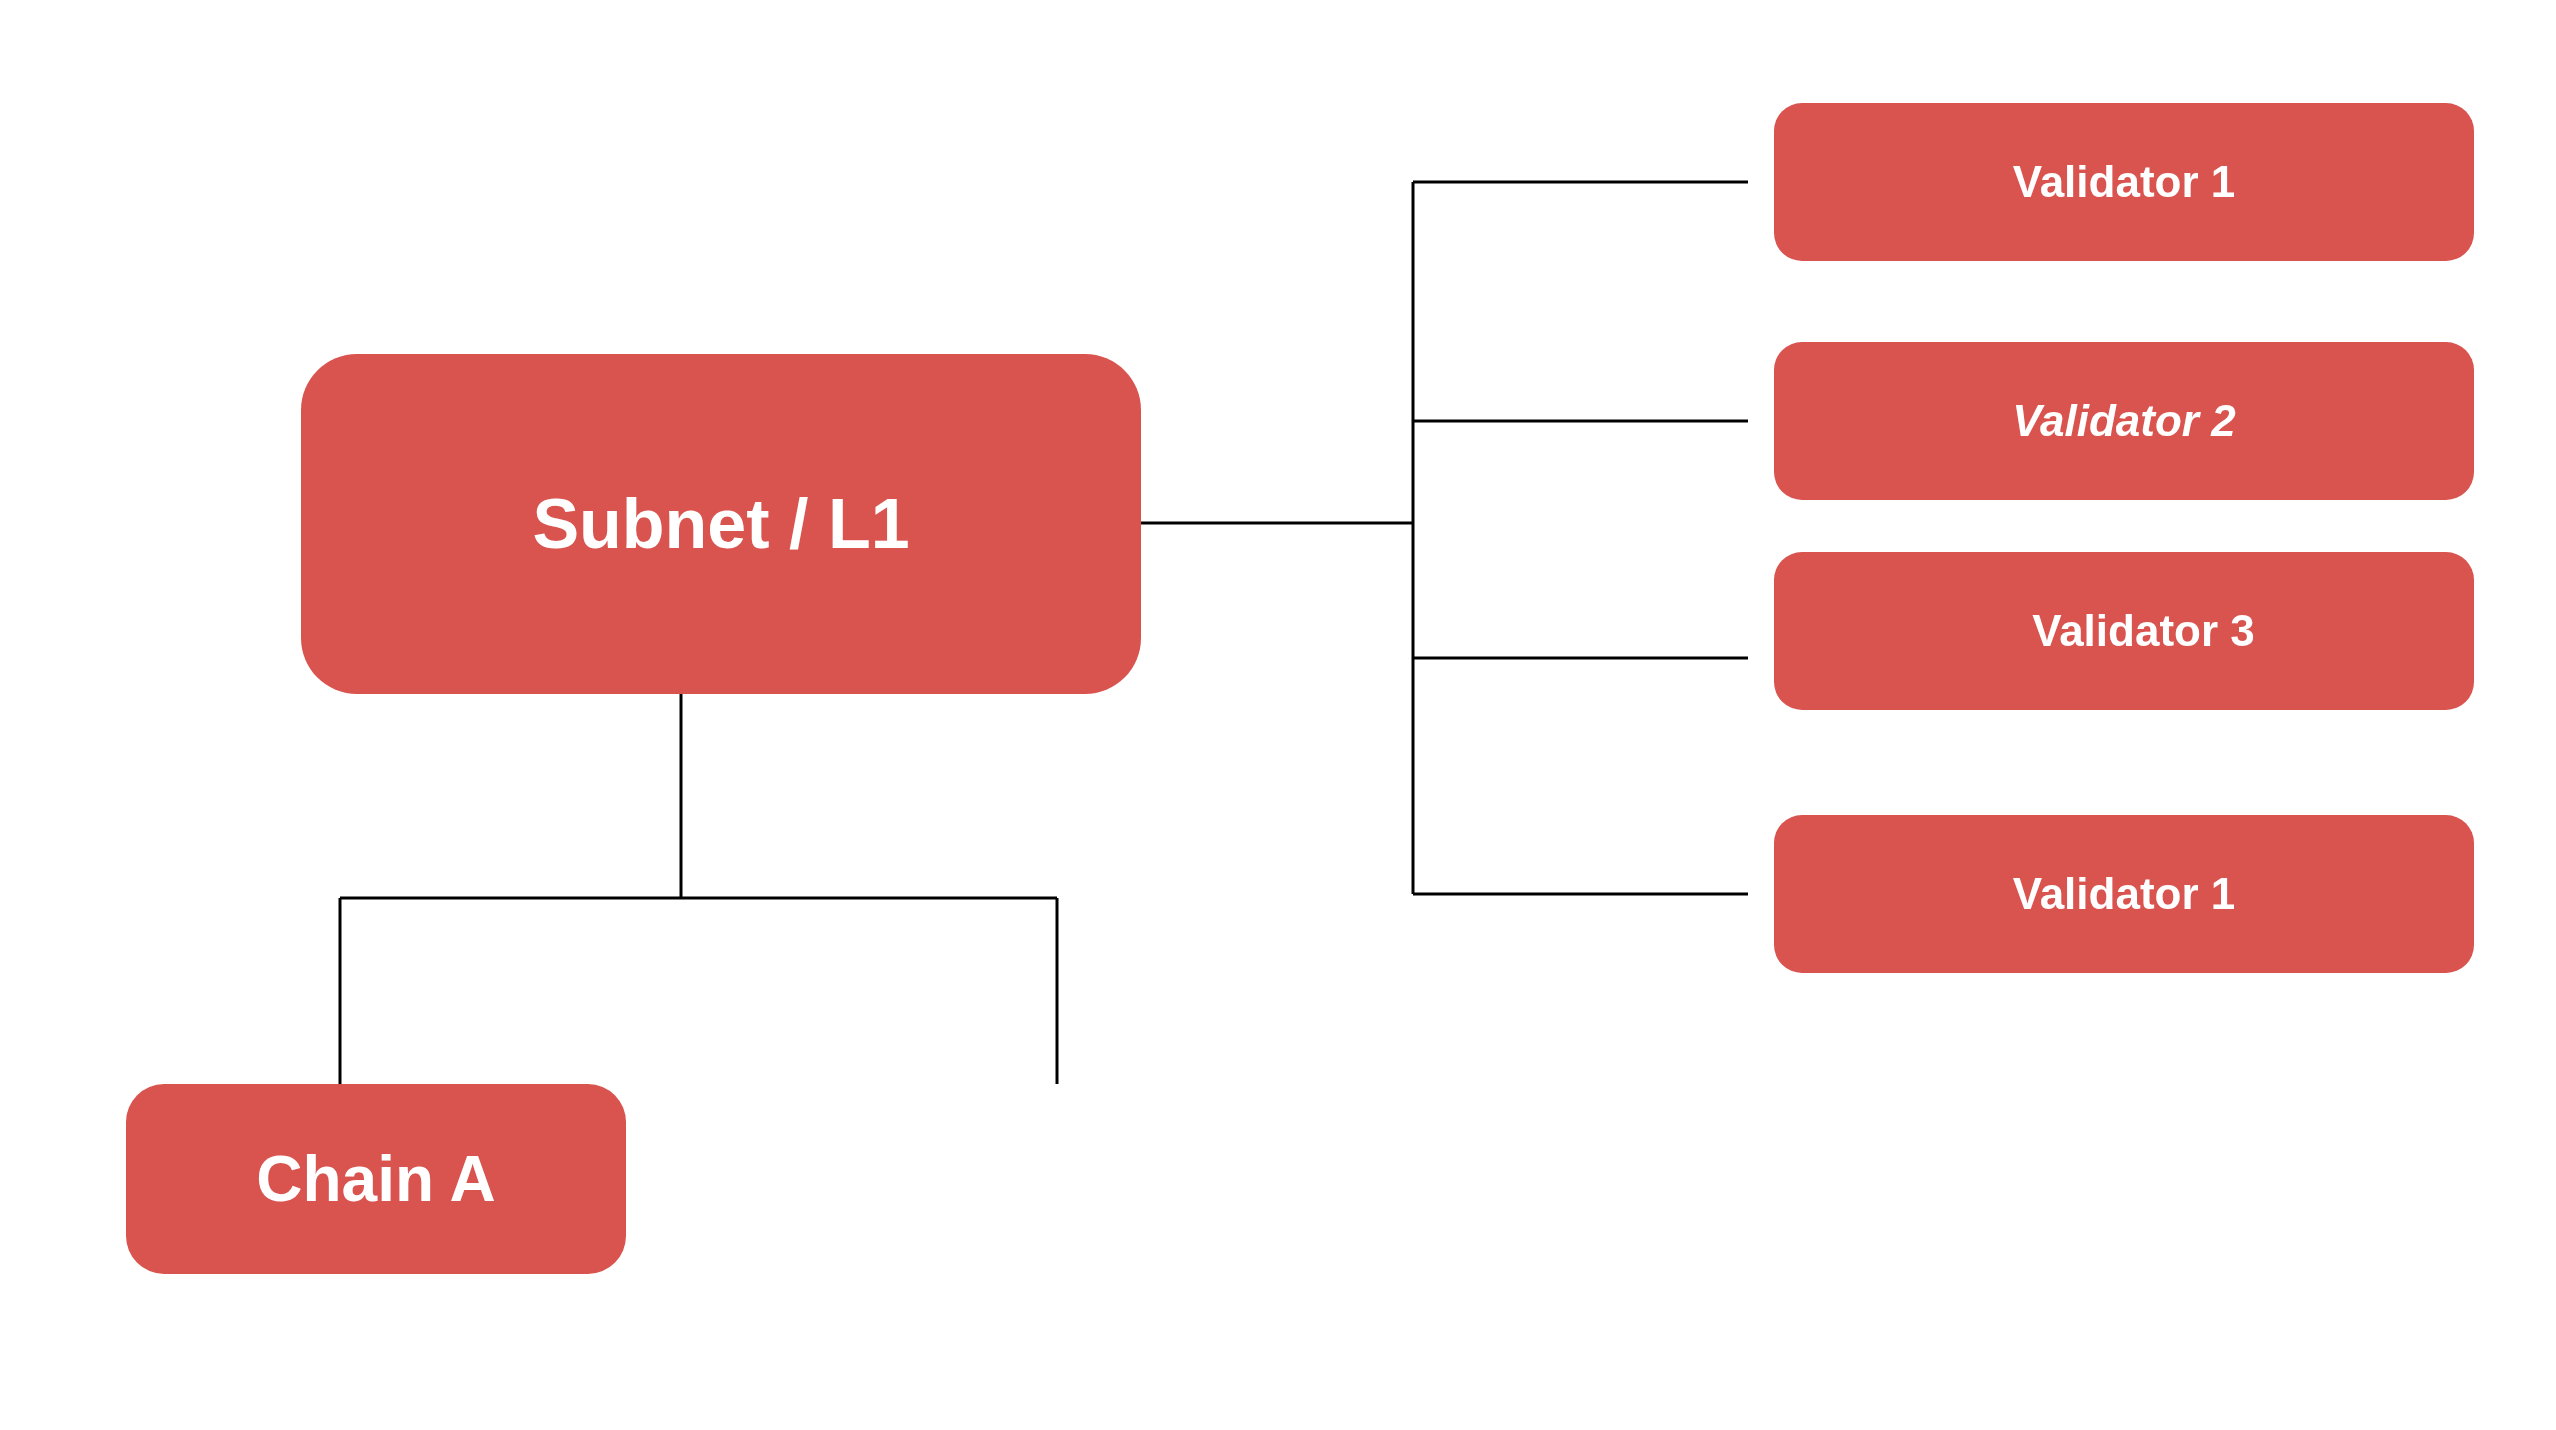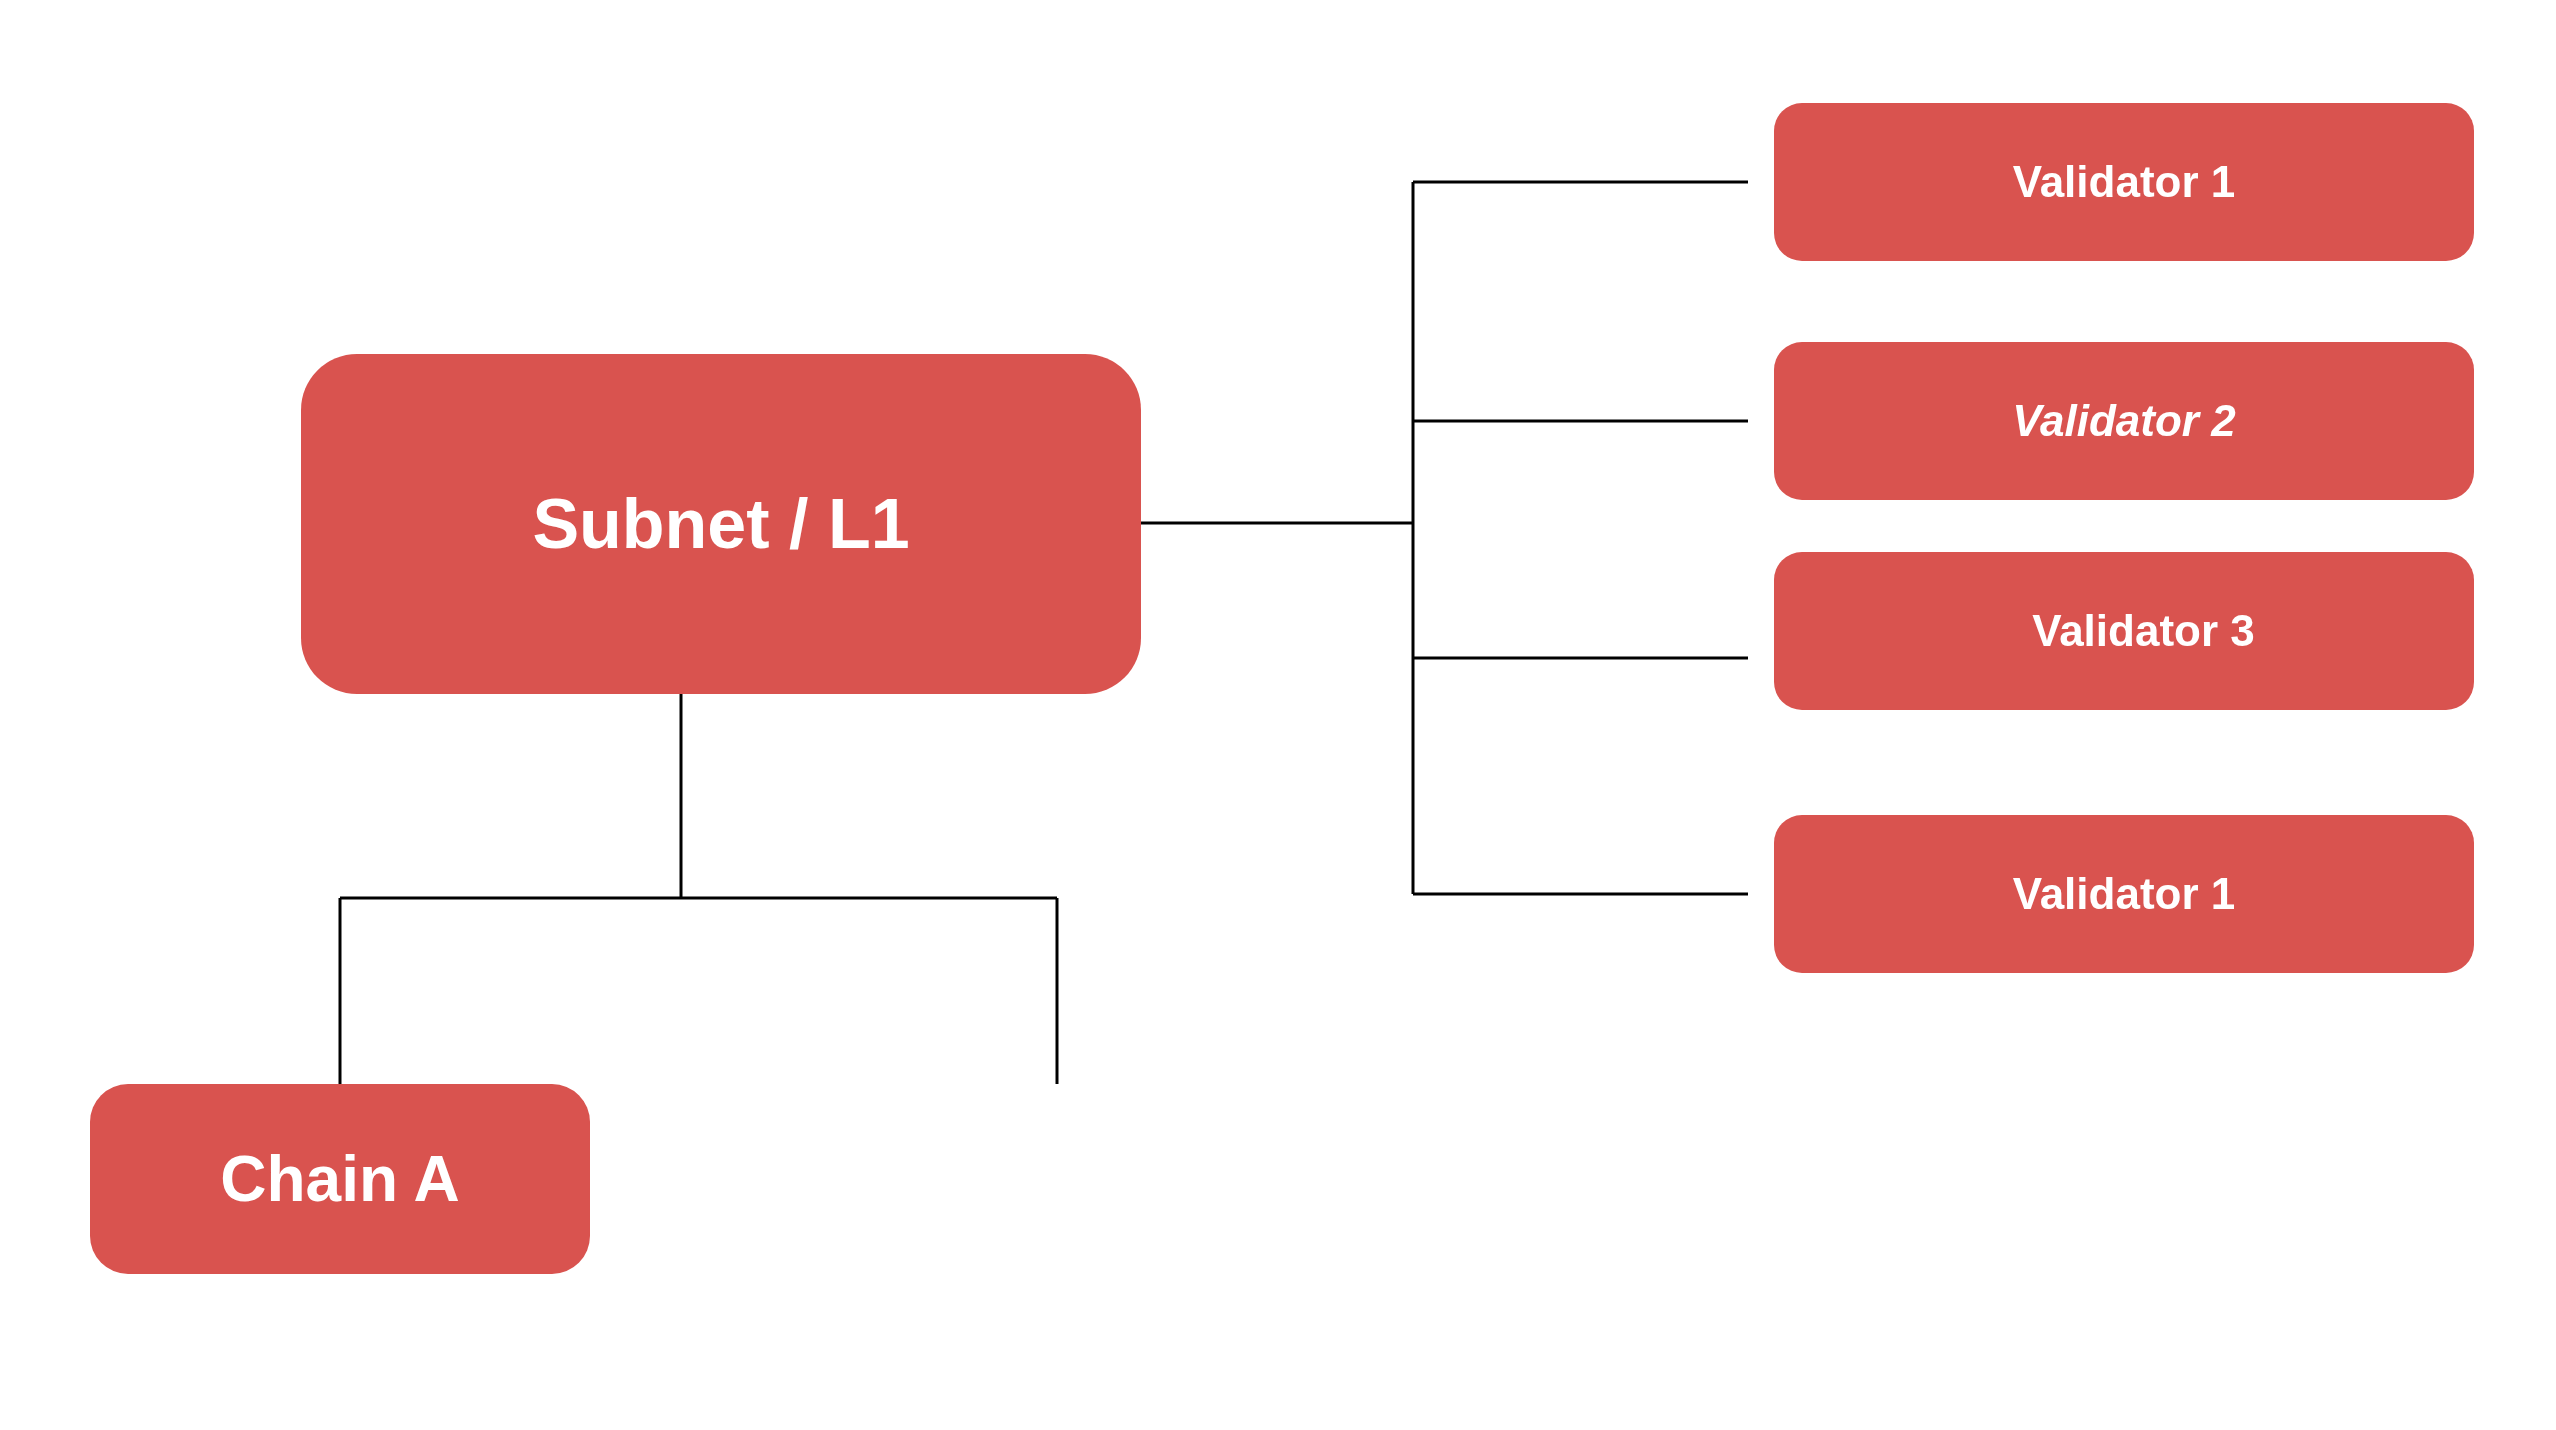--- a/index.html
+++ b/index.html
@@ -62,20 +62,21 @@
   .node-validator-2 { top: 342px; font-style: italic; }
   .node-validator-3 { top: 552px; padding-left: 39px; }
   .node-validator-4 { top: 815px; }
 
   .node-chain {
     top: 1084px;
     width: 500px;
     height: 190px;
     border-radius: 38px;
     font-size: 64px;
+    margin-left: 36px;
   }
 
   .node-chain-a { left: 90px; }
   .node-chain-b { left: 807px; }
 </style>
 </head>
 <body>
 
 <div class="canvas">
 

